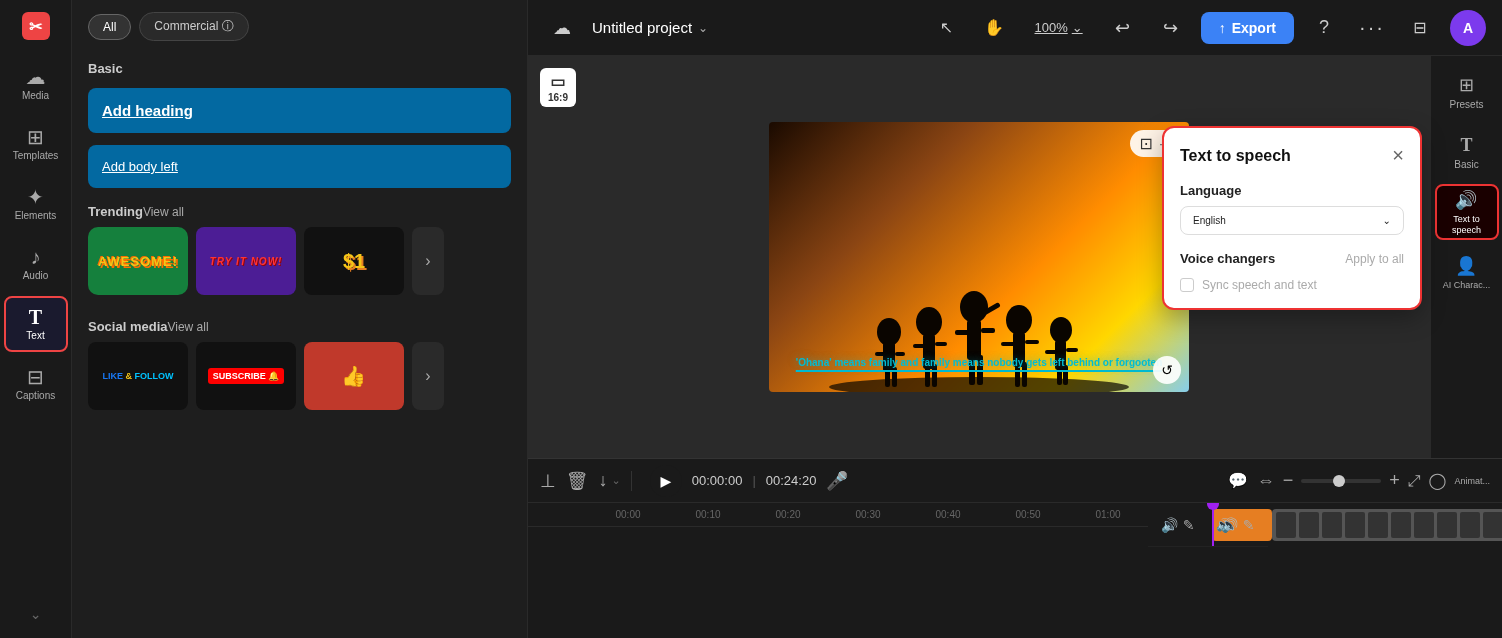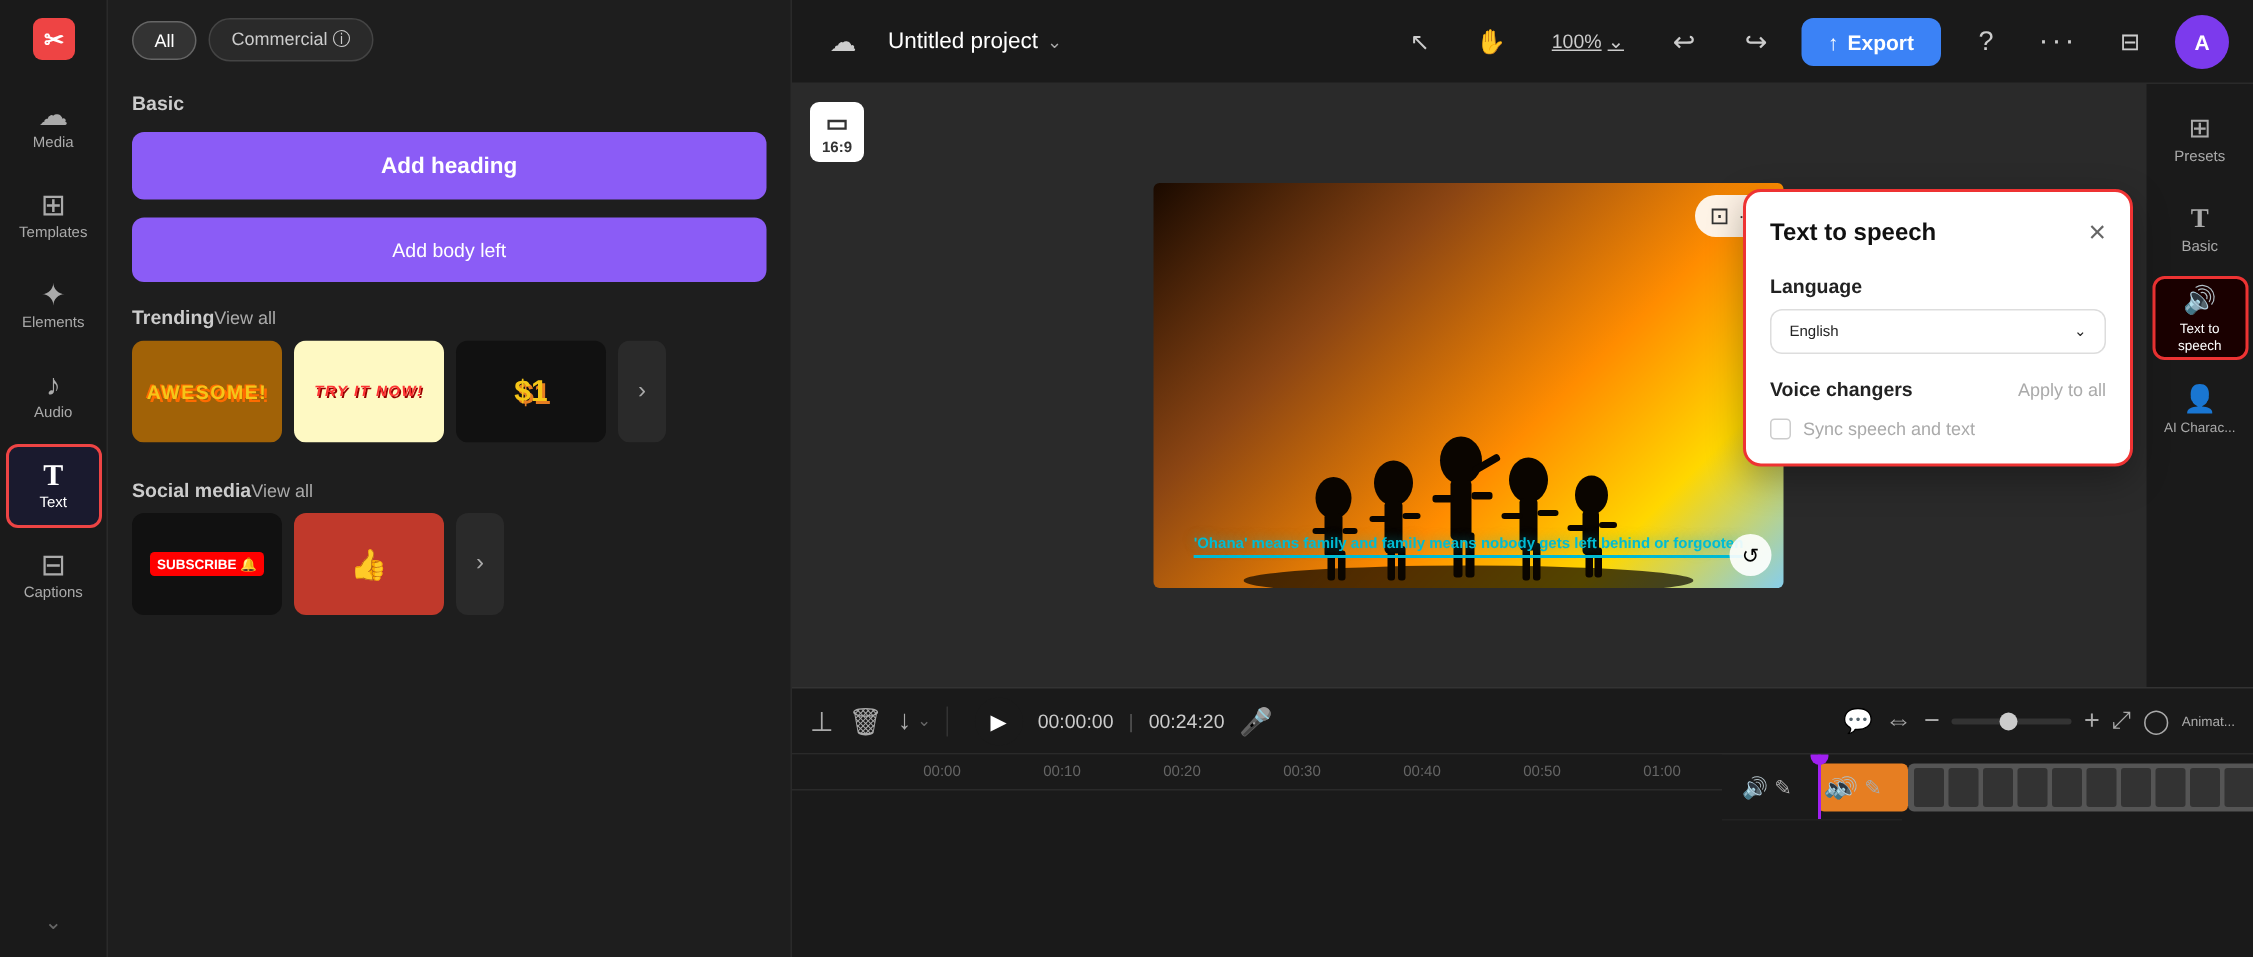--- a/index.html
+++ b/index.html
@@ -86,29 +86,30 @@
     }
     .section-label {
       padding: 8px 16px 8px;
       font-size: 13px;
       font-weight: 600;
       color: #ccc;
     }
     .add-text-btn {
       margin: 4px 16px;
       padding: 14px;
-      background: #8b5cf6;
+      background: #0369a1;
       border: none;
       border-radius: 8px;
       color: #fff;
       font-size: 15px;
       font-weight: 700;
       cursor: pointer;
-      text-align: center;
+      text-align: left;
       width: calc(100% - 32px);
+      text-decoration: underline;
     }
     .add-text-btn.body { font-size: 13px; font-weight: 400; }
     .trending-header {
       display: flex; justify-content: flex-start; align-items: center;
       padding: 12px 16px 8px;
     }
     .trending-title { font-size: 13px; font-weight: 600; color: #ccc; }
     .view-all { font-size: 12px; color: #aaa; cursor: pointer; }
     .trending-grid {
       display: flex;
@@ -520,38 +521,41 @@
   </div>
   <div class="section-label">Basic</div>
   <button class="add-text-btn">Add heading</button>
   <button class="add-text-btn body" style="margin-top:8px;">Add body left</button>
   <div class="trending-header">
     <span class="trending-title">Trending</span>
     <span class="view-all">View all</span>
   </div>
   <div class="trending-grid">
 
-    <div class="trending-item" style="background: #a16207;">
+    <div class="trending-item" style="background: #15803d; border-radius: 10px;">
       <span style="font-size:13px;font-weight:900;color:#f5c518;text-shadow:2px 2px 0 #ff6b00,-1px -1px 0 #ff6b00;font-family:Impact,sans-serif;letter-spacing:1px;">AWESOME!</span>
     </div>
 
-    <div class="trending-item" style="background: #fef9c3;">
+    <div class="trending-item" style="background: #4c1d95;">
       <span style="font-size:10px;font-weight:900;color:#ff3333;font-style:italic;font-family:Impact,sans-serif;text-shadow:1px 1px 0 #990000;letter-spacing:1px;">TRY IT NOW!</span>
     </div>
 
     <div class="trending-item" style="background: #111;">
       <span style="font-size:20px;font-weight:900;color:#f5c518;font-family:Impact,sans-serif;text-shadow:2px 2px 0 #e67e22;">$1</span>
     </div>
     <div class="trending-more">›</div>
   </div>
   <div class="trending-header" style="margin-top:12px;">
     <span class="trending-title">Social media</span>
     <span class="view-all">View all</span>
   </div>
   <div class="social-grid">
+    <div class="social-item" style="background:#111;">
+      <span style="font-size:9px;font-weight:900;color:#f5c518;font-family:Impact,sans-serif;"><span style="color:#1877f2;">LIKE</span> <span style="color:#f5c518;">&amp;</span> <span style="color:#00c3ff;">FOLLOW</span></span>
+    </div>
     <div class="social-item" style="background:#111;">
       <span style="font-size:9px;font-weight:900;color:#fff;background:#ff0000;padding:3px 5px;border-radius:3px;font-family:Impact,sans-serif;">SUBSCRIBE 🔔</span>
     </div>
     <div class="social-item" style="background:#c0392b;">
       <span style="font-size:20px;">👍</span>
     </div>
     <div class="trending-more">›</div>
   </div>
 </div>
 

